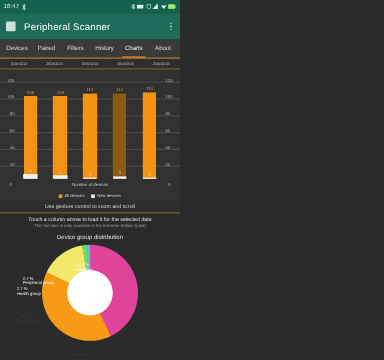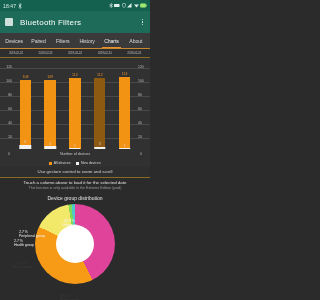--- a/index.html
+++ b/index.html
@@ -175,21 +175,21 @@
         <svg class="sb-ico" width="7" height="5" viewBox="0 0 14 10" fill="none" stroke="#9fe870" stroke-width="1.2">
           <rect x="0.6" y="1.6" width="11" height="6.8" rx="1.2" fill="#9fe870"></rect>
           <rect x="12.2" y="3.6" width="1.4" height="2.8" fill="#9fe870" stroke="none"></rect>
         </svg>
       </span>
     </span>
   </div>
 
   <div class="appbar">
     <span class="hamburger"></span>
-    <span class="app-title">Bluetooth Filters</span>
+    <span class="app-title">Peripheral Scanner</span>
     <span class="overflow">
       <i></i>
         <i></i>
         <i></i>
     </span>
   </div>
 
   <div class="tabs">
     <div class="tab">Devices</div>
     <div class="tab">Paired</div>

